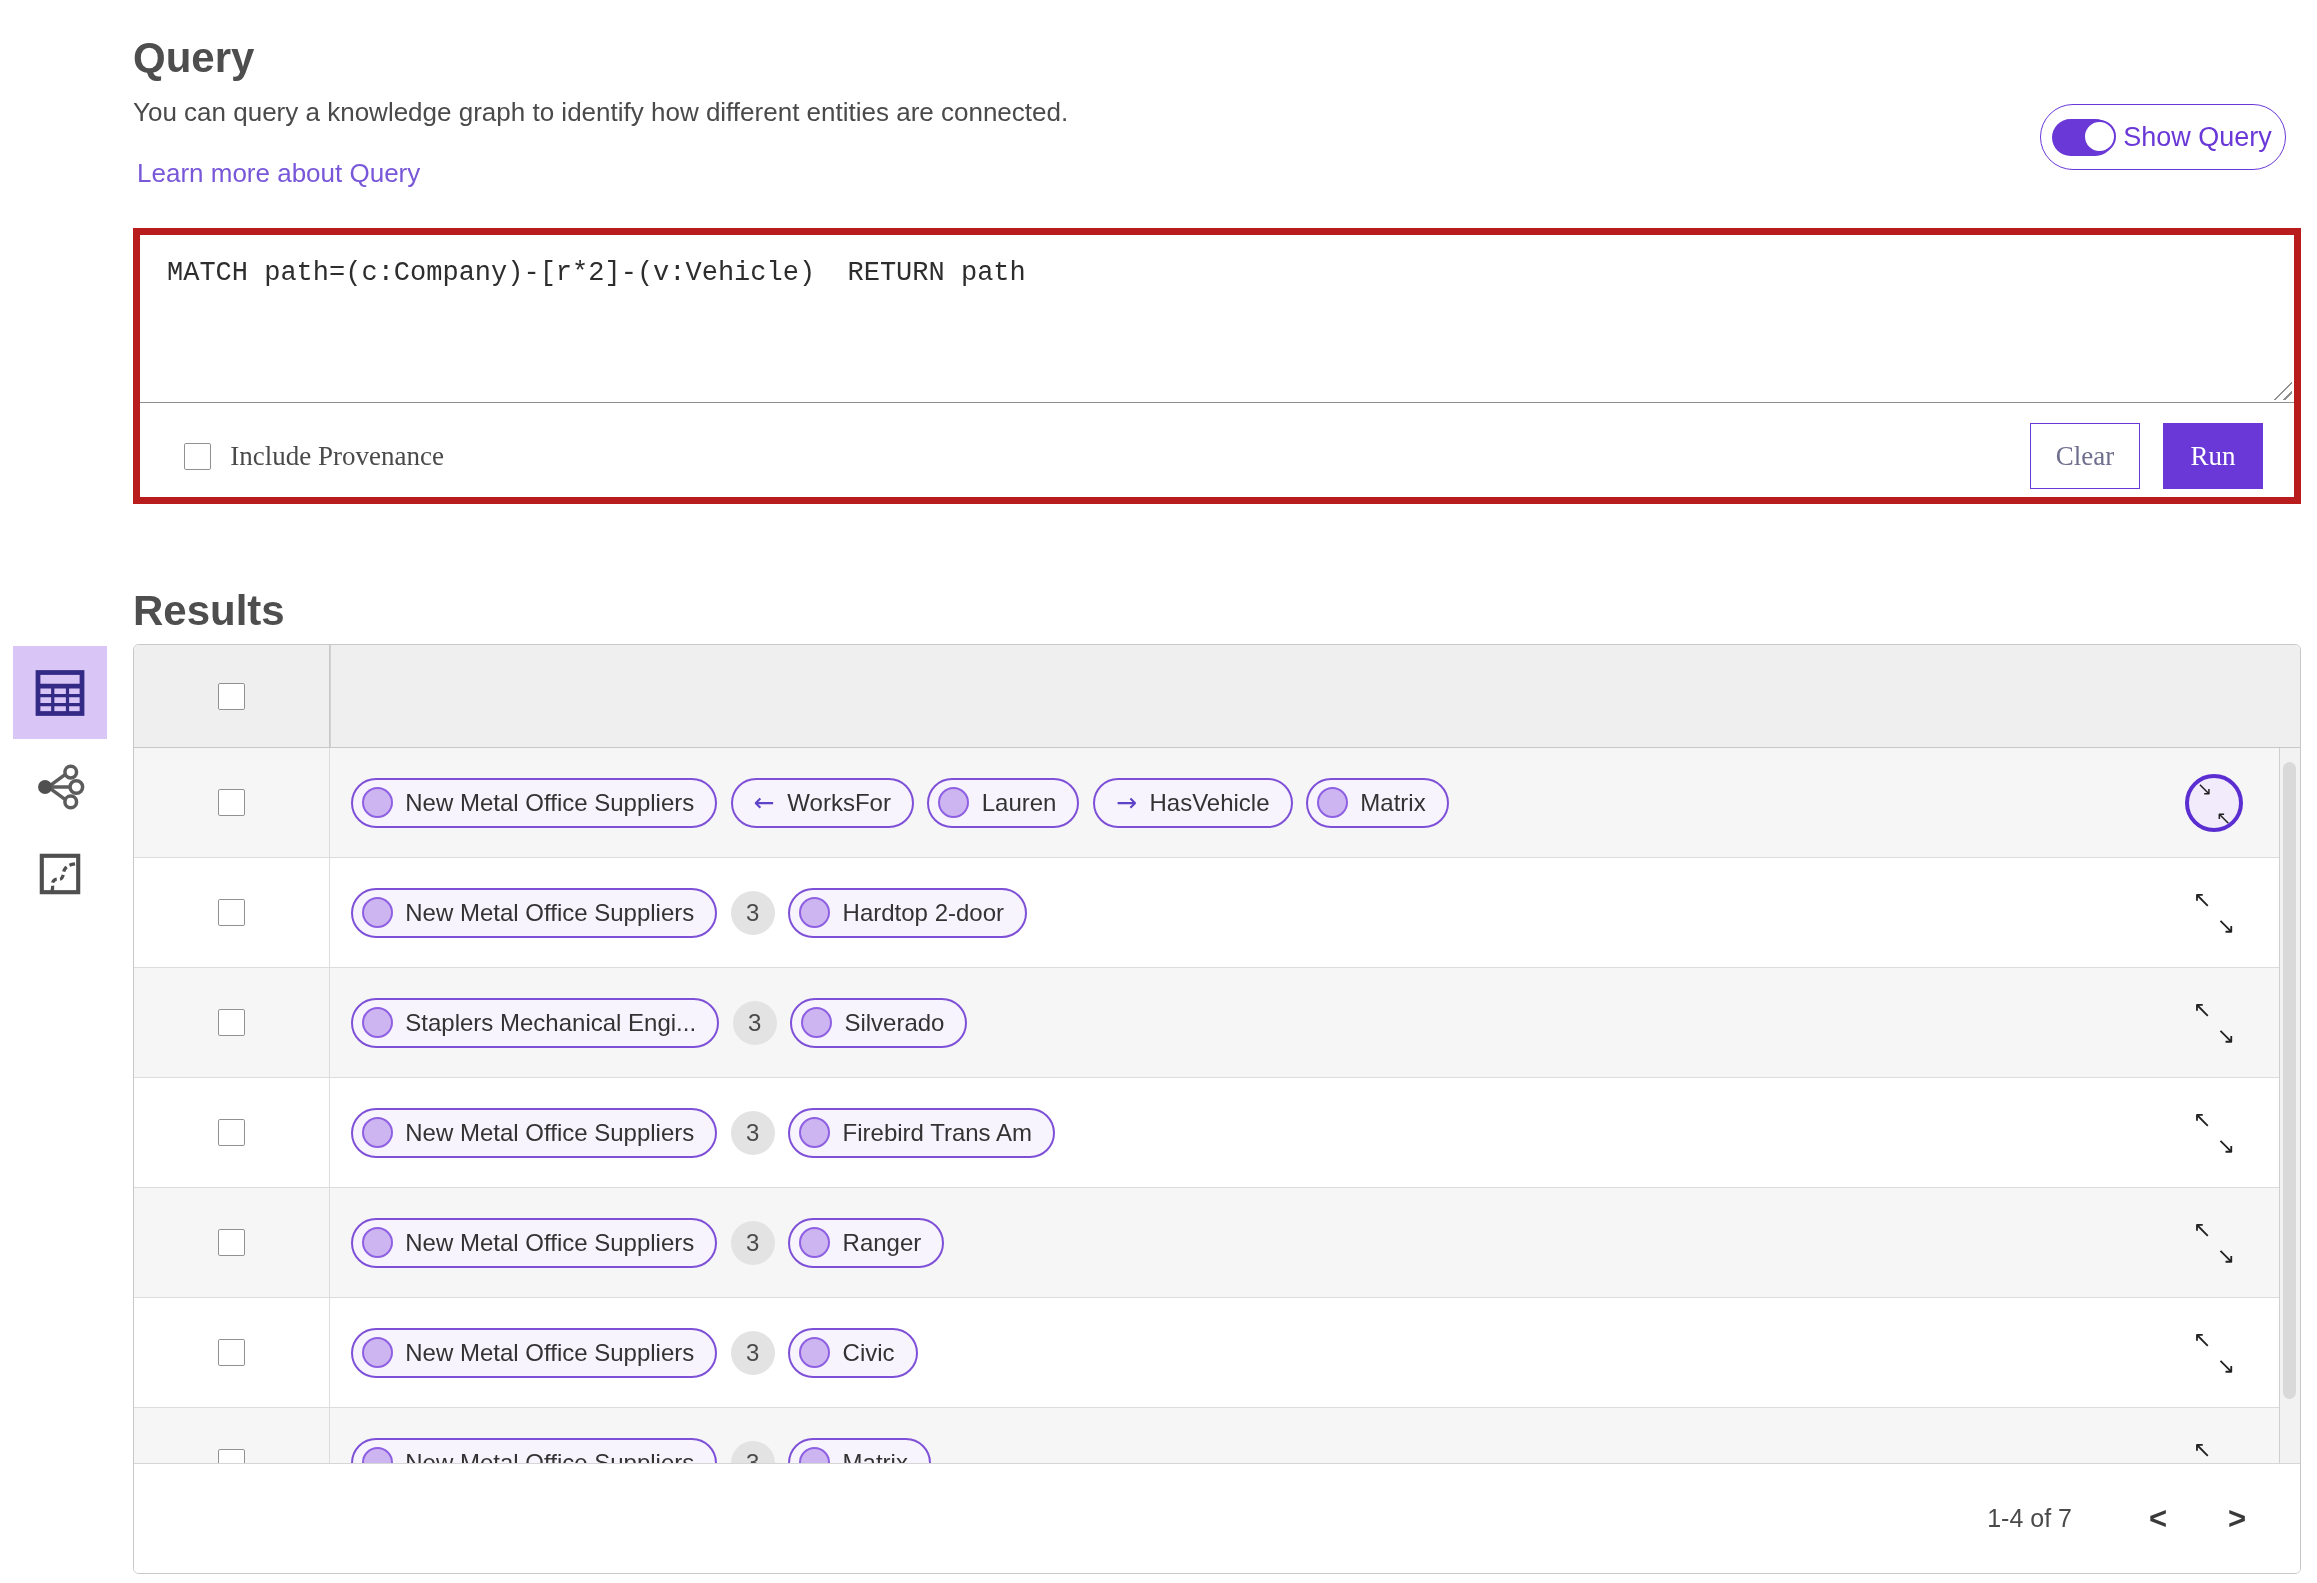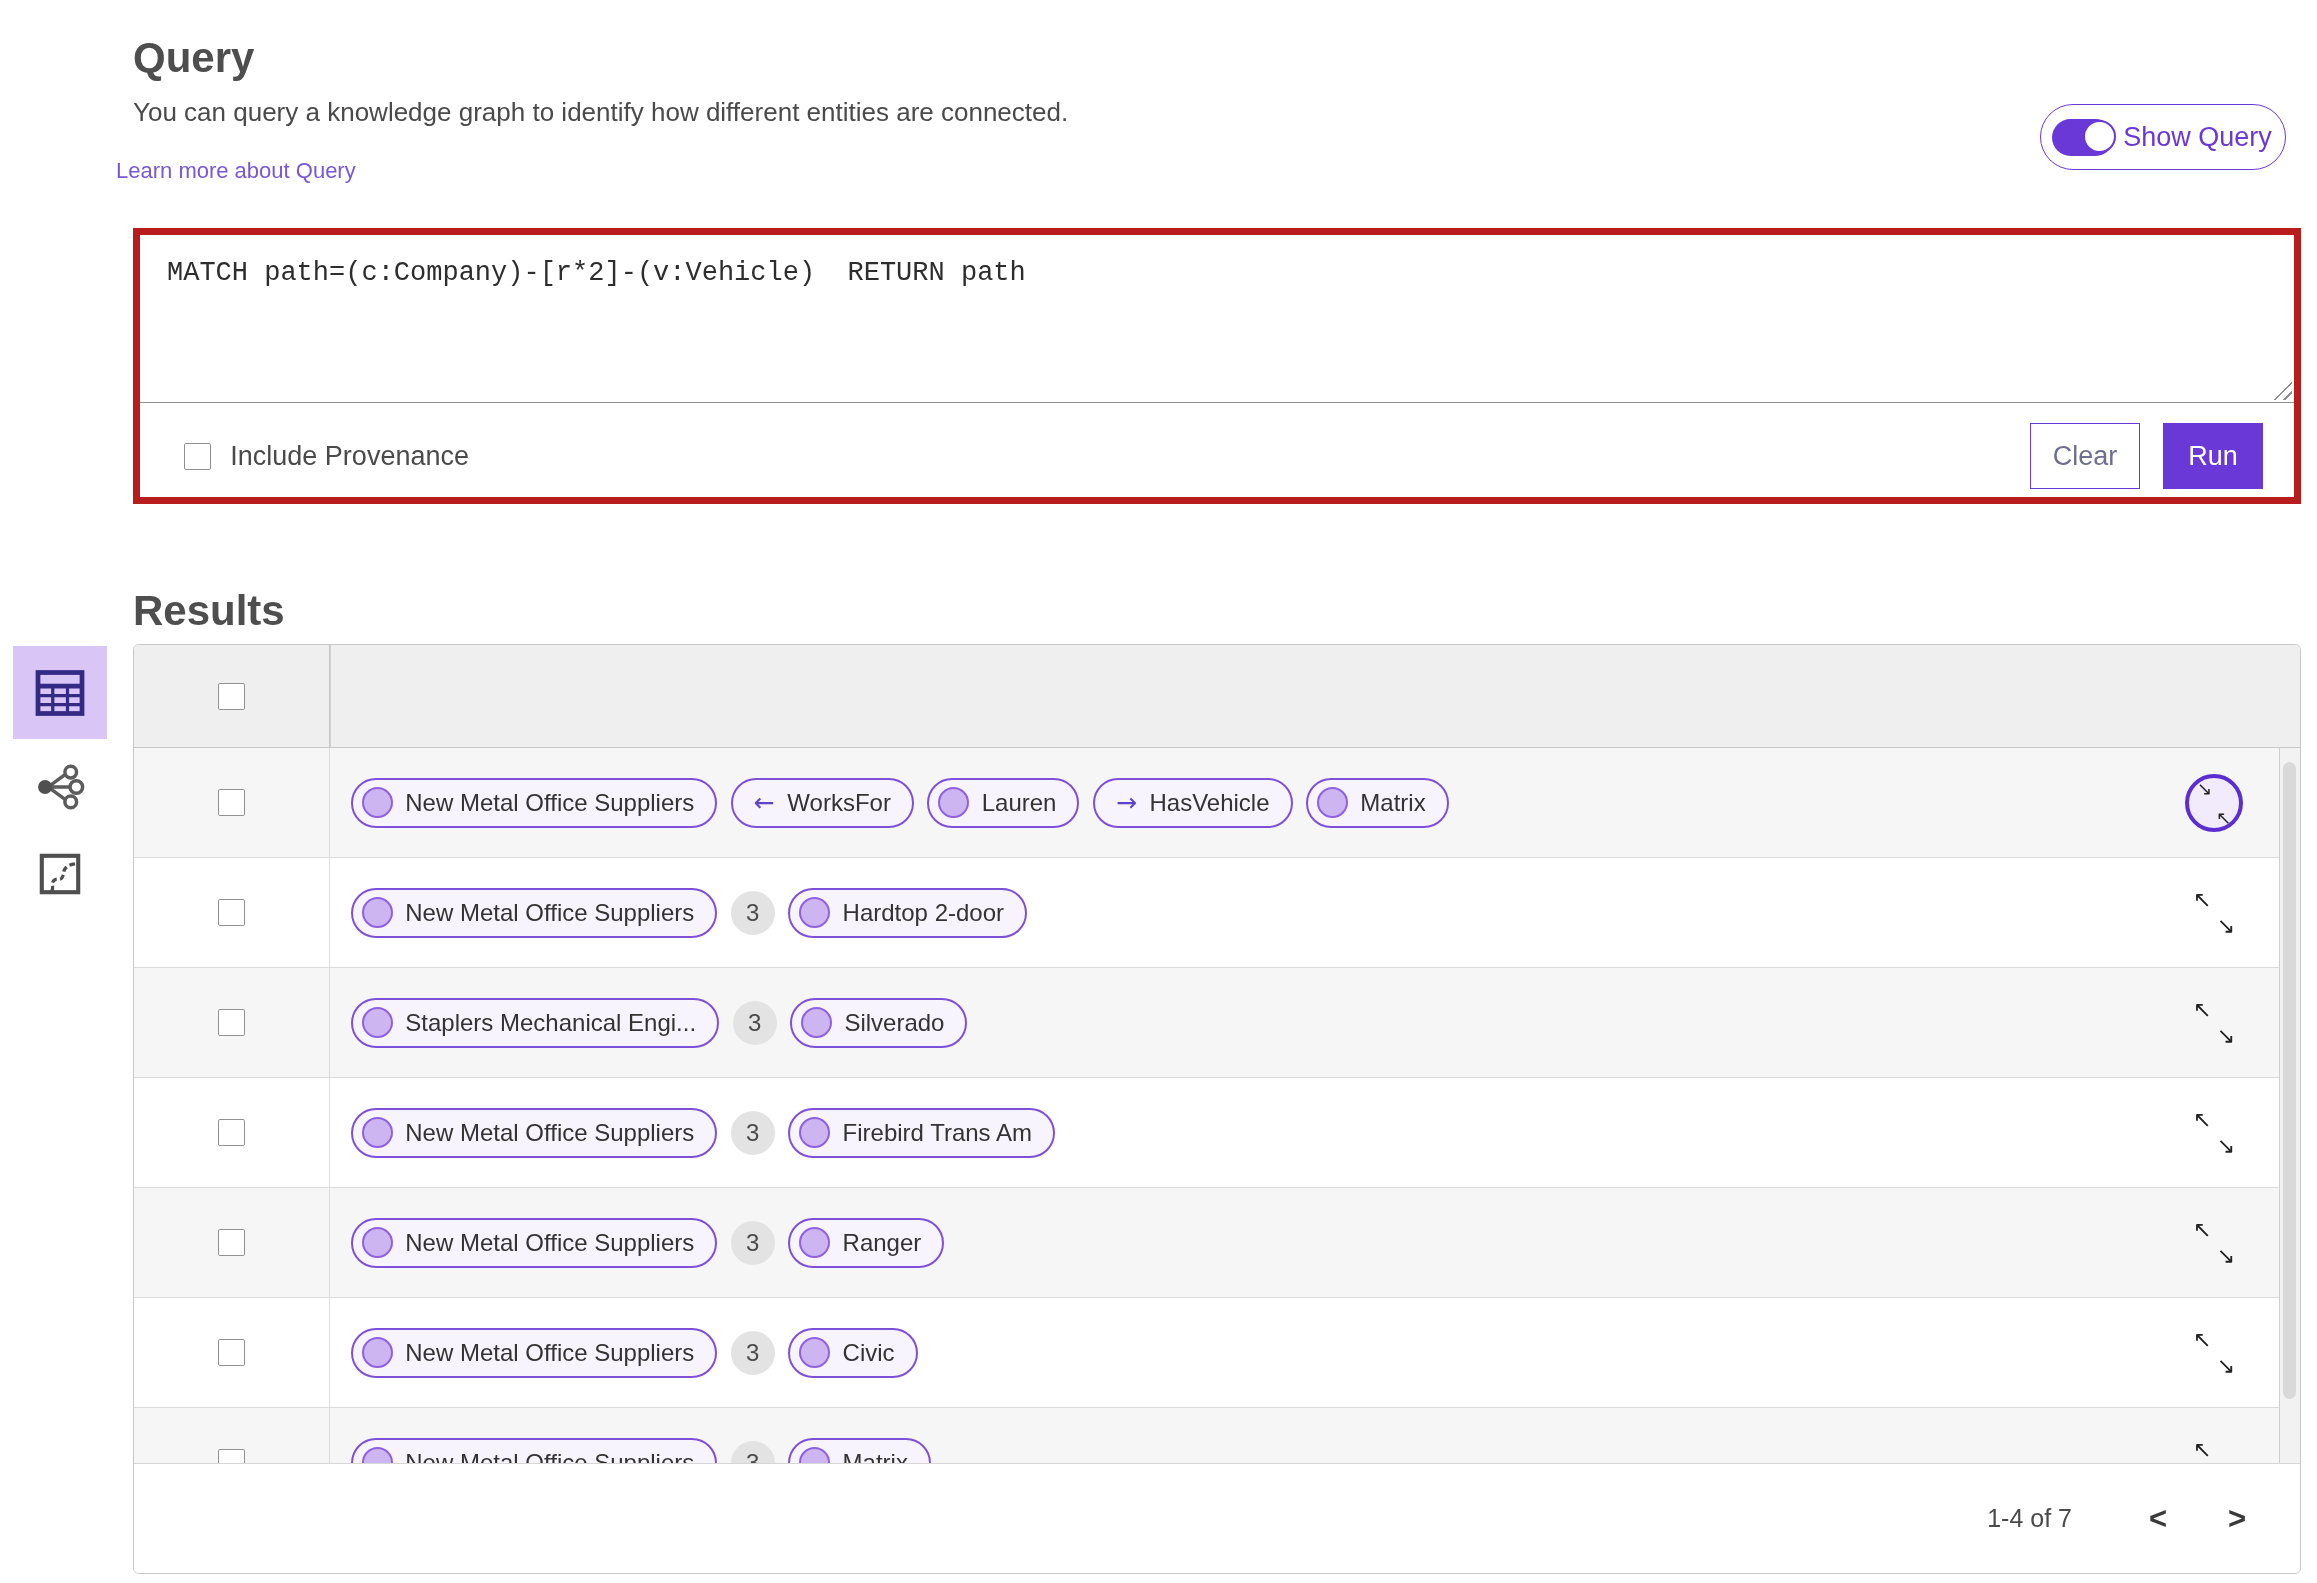--- a/index.html
+++ b/index.html
@@ -3,37 +3,37 @@
 <meta charset="utf-8">
 <style>
   html,body{margin:0;padding:0;}
   body{
     width:2317px;height:1583px;position:relative;background:#ffffff;
     font-family:"Liberation Sans", sans-serif;color:#4a4a4a;overflow:hidden;
   }
   
   .page-title{position:absolute;left:133px;top:5.8px;font-size:42px;font-weight:700;color:#4e4e4e;}
   .description{position:absolute;left:133px;top:97px;font-size:26px;color:#4a4a4a;}
-  .learn-link{position:absolute;left:116px;top:158px;font-size:22px;color:var(--link);cursor:pointer;}
+  .learn-link{position:absolute;left:137px;top:158px;font-size:26px;color:var(--link);cursor:pointer;}
   .show-query-toggle{
     position:absolute;left:2040px;top:104px;width:246px;height:66px;box-sizing:border-box;
     border:1.9px solid var(--purple);border-radius:35px;background:#fff;
     display:flex;align-items:center;padding-left:10.6px;gap:9.7px;cursor:pointer;
   }
   .switch{width:62px;height:37px;background:var(--purple);border-radius:19.3px;position:relative;flex:0 0 auto;}
   .knob{position:absolute;right:-2.9px;top:1.9px;width:33px;height:33px;box-sizing:border-box;border-radius:50%;background:#fff;border:2.9px solid var(--purple);}
   .toggle-label{font-size:27px;color:var(--purple);white-space:nowrap;}
 
   .query-panel{position:absolute;left:133px;top:228px;width:2168px;height:276px;box-sizing:border-box;border:7px solid #b91c1c;background:#fff;}
   .query-input{position:relative;height:168px;box-sizing:border-box;border-bottom:1px solid #8f8f8f;
     padding:23px 27px;font-family:"Liberation Mono", monospace;font-size:27px;color:#2d2d2d;white-space:pre-wrap;cursor:text;}
   .resize-handle{position:absolute;right:1.9px;bottom:1.9px;width:19.3px;height:19.3px;
     background:repeating-linear-gradient(135deg,#8f8f8f 0 1.9px,transparent 1.9px 6.8px);
     clip-path:polygon(100% 0,100% 100%,0 100%);}
-  .query-footer{height:106px;display:flex;align-items:center;padding:0 31px 0 44px;}
+  .query-footer{height:106px;display:flex;align-items:center;padding:0 31px 0 44px;font-family:Liberation Serif, serif;}
   .checkbox{display:inline-block;width:27px;height:27px;box-sizing:border-box;border:1.9px solid #919191;border-radius:1.9px;background:#fff;cursor:pointer;flex:0 0 auto;}
   .prov-label{font-size:27px;color:#4a4a4a;margin-left:19.3px;}
   .btn{display:flex;align-items:center;justify-content:center;height:66px;box-sizing:border-box;font-size:27px;cursor:pointer;}
   .btn-clear{min-width:110px;margin-left:auto;background:#fff;border:1.9px solid var(--purple);color:#6e6e8e;padding:0 19.3px;}
   .btn-run{min-width:100px;margin-left:23px;background:var(--purple);border:1.9px solid var(--purple);color:#fff;padding:0 19.3px;}
 
   
   .results-title{position:absolute;left:133px;top:552px;font-size:42px;font-weight:700;color:#4e4e4e;}
 
   .view-btn{position:absolute;left:12.6px;width:94px;display:flex;align-items:center;justify-content:center;cursor:pointer;background:transparent;}

